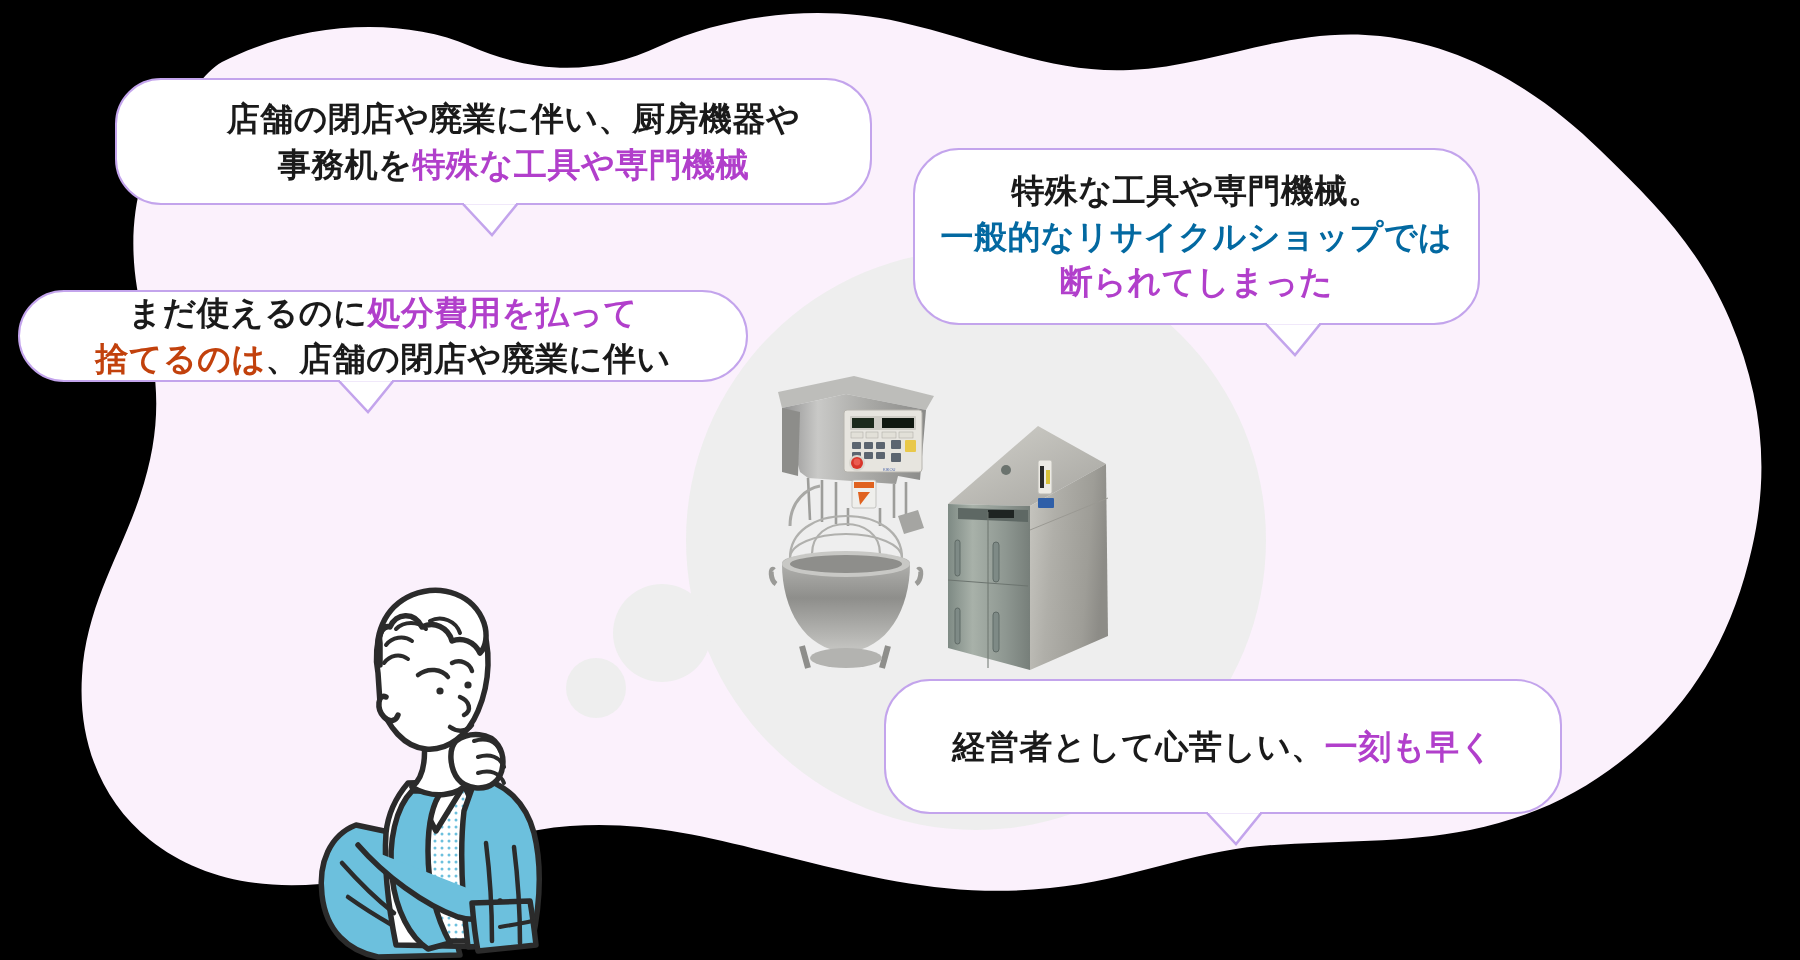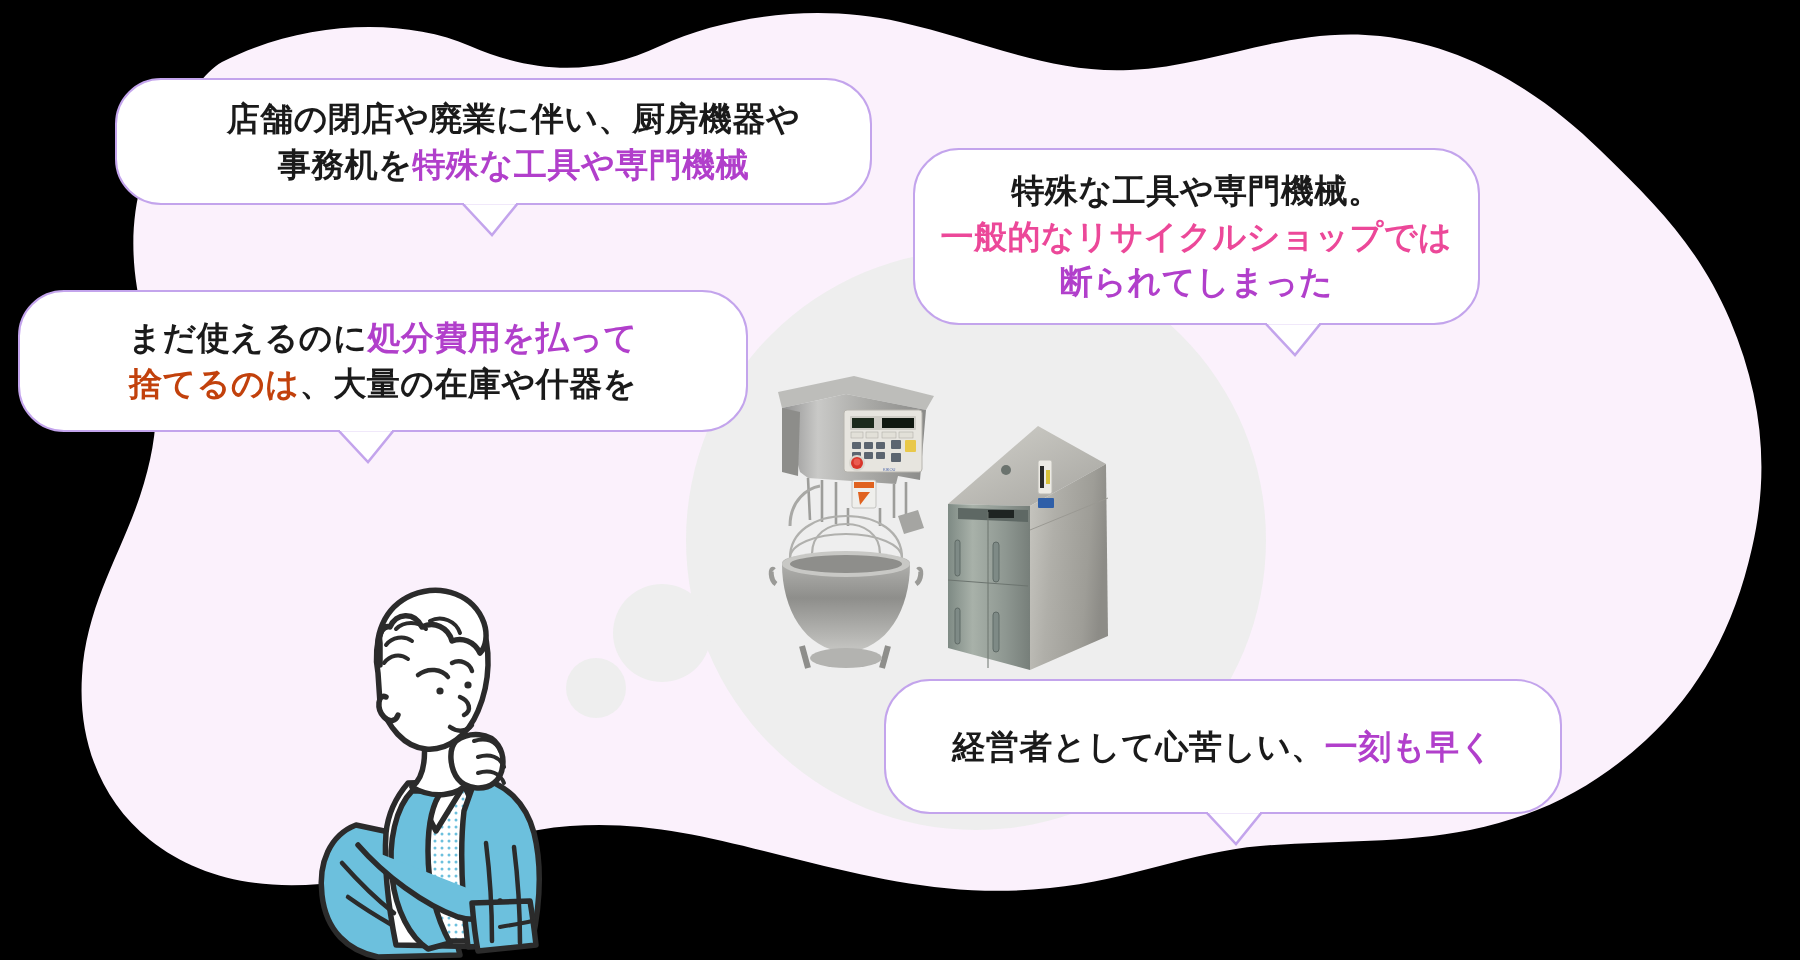--- a/index.html
+++ b/index.html
@@ -88,21 +88,21 @@
   }
   #bubble-1 .tail { left: 345px; }
 
   #bubble-2 {
     left: 913px; top: 148px; width: 567px; height: 177px;
     font-size: 33px;
   }
   #bubble-2 .tail { left: 350px; }
 
   #bubble-3 {
-    left: 18px; top: 290px; width: 730px; height: 142px;
+    left: 18px; top: 290px; width: 730px; height: 92px;
     font-size: 33px;
     align-items: center;
   }
   #bubble-3 .tail { left: 318px; }
 
   #bubble-4 {
     left: 884px; top: 679px; width: 678px; height: 135px;
     font-size: 33px;
   }
   #bubble-4 .tail { left: 320px; }
@@ -347,35 +347,35 @@
       <svg width="56" height="34" viewBox="0 0 56 34">
         <path d="M0,0 L56,0 L30,32 Z" fill="#ffffff" stroke="#c3a4ec" stroke-width="2.5"></path>
         <rect x="2" y="-4" width="52" height="5" fill="#ffffff"></rect>
       </svg>
     </span>
   </div>
 
   <div class="bubble" id="bubble-2" style="border-color: rgb(195, 164, 236); background: rgb(255, 255, 255); color: rgb(26, 26, 26);">
     <div class="bubble-body">
         <div class="line"><span>特殊な工具や専門機械。</span></div>
-        <div class="line"><span class="hl" style="color: #ec4899;">一般的なリサイクルショップでは</span></div>
+        <div class="line"><span class="hl" style="color: #0369a1;">一般的なリサイクルショップでは</span></div>
         <div class="line"><span class="hl" style="color: rgb(177, 63, 203);">断られてしまった</span></div>
       </div>
     <span class="tail">
       <svg width="56" height="34" viewBox="0 0 56 34">
         <path d="M0,0 L56,0 L30,32 Z" fill="#ffffff" stroke="#c3a4ec" stroke-width="2.5"></path>
         <rect x="2" y="-4" width="52" height="5" fill="#ffffff"></rect>
       </svg>
     </span>
   </div>
 
   <div class="bubble" id="bubble-3" style="border-color: rgb(195, 164, 236); background: rgb(255, 255, 255); color: rgb(26, 26, 26);">
     <div class="bubble-body">
         <div class="line"><span>まだ使えるのに</span><span class="hl" style="color: rgb(177, 63, 203);">処分費用を払って</span></div>
-        <div class="line"><span class="hl" style="color: #c2410c;">捨てるのは</span><span>、大量の在庫や什器を</span></div>
+        <div class="line"><span class="hl" style="color: #c2410c;">捨てるのは</span><span>、店舗の閉店や廃業に伴い</span></div>
       </div>
     <span class="tail">
       <svg width="56" height="34" viewBox="0 0 56 34">
         <path d="M0,0 L56,0 L30,32 Z" fill="#ffffff" stroke="#c3a4ec" stroke-width="2.5"></path>
         <rect x="2" y="-4" width="52" height="5" fill="#ffffff"></rect>
       </svg>
     </span>
   </div>
 
   <div class="bubble" id="bubble-4" style="border-color: rgb(195, 164, 236); background: rgb(255, 255, 255); color: rgb(26, 26, 26);">

